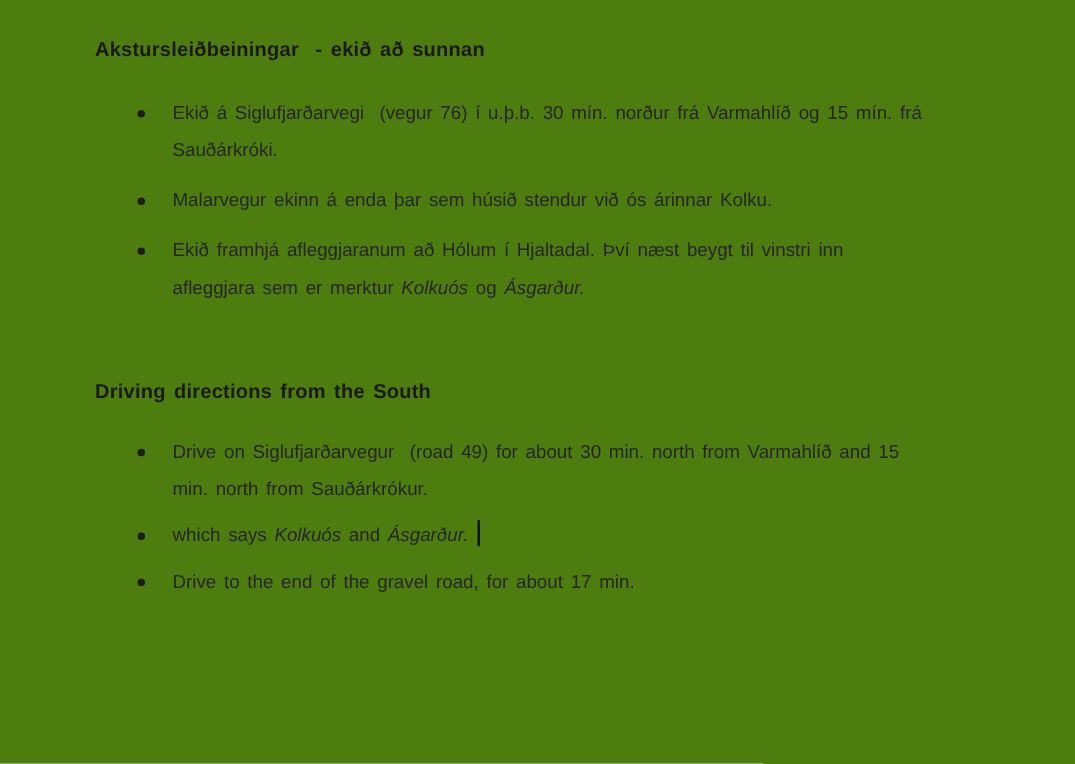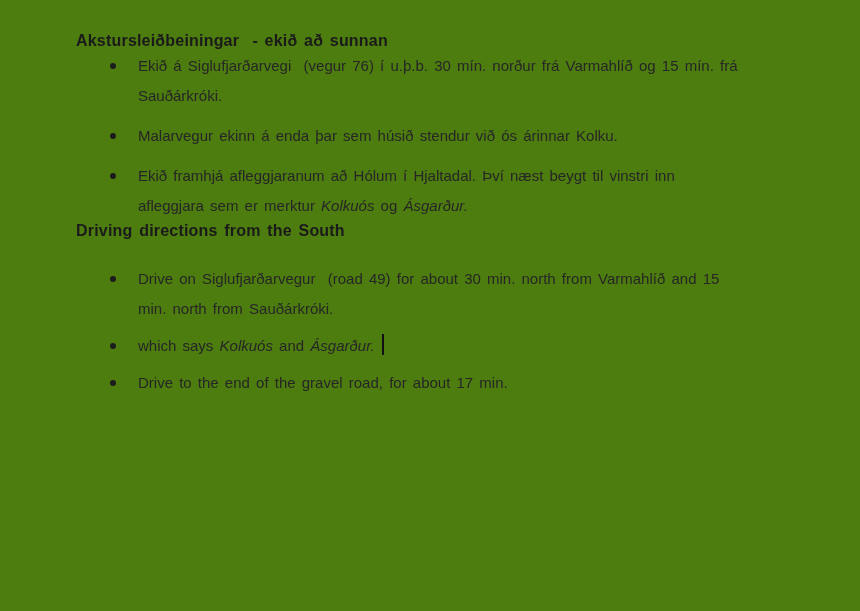--- a/index.html
+++ b/index.html
@@ -18,27 +18,27 @@
   .heading {
     margin: 0;
     font-size: 16px;
     line-height: 20px;
     font-weight: bold;
     color: #1a1a1a;
     letter-spacing: 0.2px;
     word-spacing: 2px;
     white-space: pre;
   }
-  .heading.second { }
+  .heading.second { margin-top: 58px; }
   ul.bullets {
     list-style: none;
     margin: 0;
     padding: 0;
   }
-  ul.bullets.is { }
+  ul.bullets.is { margin-top: 25px; }
   ul.bullets.en { margin-top: 23px; }
   ul.bullets li {
     position: relative;
     padding-left: 62px;
     margin: 0 0 10px 0;
     font-size: 15px;
     line-height: 30px;
     word-spacing: 2px;
   }
   ul.bullets.en li { margin-bottom: 7px; }
@@ -87,21 +87,21 @@
           <div class="line"><span>afleggjara sem er merktur </span><span class="it">Kolkuós</span><span> og </span><span class="it">Ásgarður.</span></div>
         </li>
       </ul>
 
     <h1 class="heading second">Driving directions from the South</h1>
 
     <ul class="bullets en">
         <li>
           <span class="dot"></span>
           <div class="line"><span>Drive on Siglufjarðarvegur  (road 49) for about 30 min. north from Varmahlíð and 15</span></div>
-          <div class="line"><span>min. north from Sauðárkróki.</span></div>
+          <div class="line"><span>min. north from Sauðárkrókur.</span></div>
         </li>
         <li>
           <span class="dot"></span>
           <div class="line"><span>which says </span><span class="it">Kolkuós</span><span> and </span><span class="it">Ásgarður.</span><span class="caret"></span></div>
         </li>
         <li>
           <span class="dot"></span>
           <div class="line"><span>Drive to the end of the gravel road, for about 17 min.</span></div>
         </li>
       </ul>

